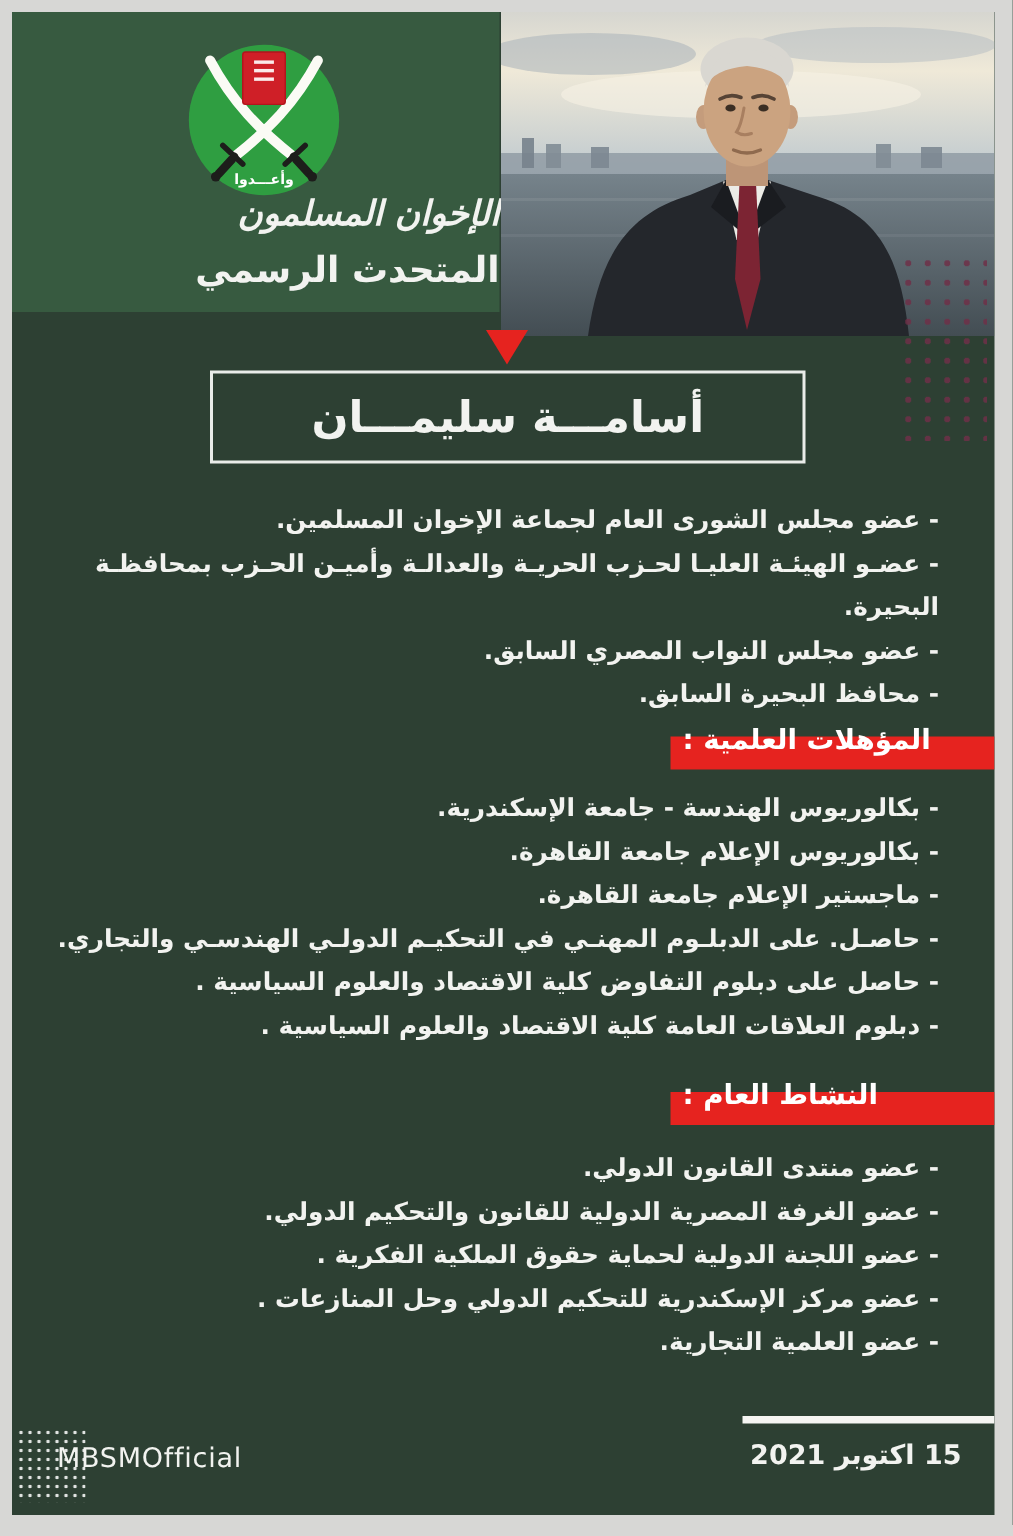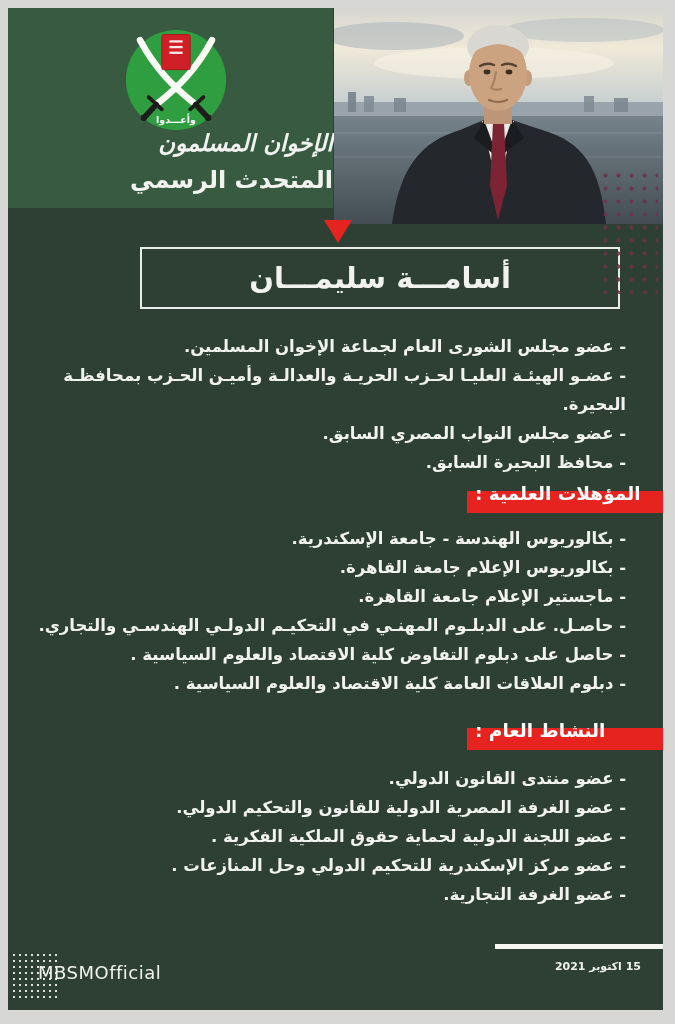--- a/index.html
+++ b/index.html
@@ -22,41 +22,41 @@
     font-size:23px;font-weight:bold;font-style:italic;letter-spacing:-1px;}
   .role-title{position:absolute;left:0;top:158px;width:100%;text-align:right;color:var(--text);
     font-size:24px;font-weight:bold;}
   .photo{position:absolute;left:326px;top:0;width:329px;height:216px;z-index:1;}
   .dots-maroon{position:absolute;left:588px;top:158px;width:62px;height:128px;z-index:2;
     background-image:radial-gradient(circle,var(--dots-maroon) 1.9px,transparent 2.3px);
     background-size:13px 13px;background-position:3px 3px;opacity:.85;}
   .pointer-triangle{position:absolute;left:316px;top:212px;width:0;height:0;z-index:3;
     border-left:14px solid transparent;border-right:14px solid transparent;
     border-top:23px solid var(--accent-red);}
-  .title-box{position:absolute;left:132px;top:239px;width:480px;height:62px;
+  .title-box{position:absolute;left:132px;top:239px;width:397px;height:62px;
     border:2px solid #e9ece9;display:flex;align-items:center;justify-content:center;}
   .person-name{color:var(--text);font-size:29px;font-weight:bold;white-space:nowrap;}
   .list-block{position:absolute;left:20px;right:37px;color:var(--text);
     font-size:16.5px;font-weight:bold;line-height:29px;text-align:right;}
   .list-intro{top:324px;}
   .list-quals{top:516px;}
   .list-acts{top:756px;}
-  .section-bar{position:absolute;right:0;width:196px;height:22px;background:var(--accent-red);z-index:2;}
+  .section-bar{position:absolute;right:0;width:216px;height:22px;background:var(--accent-red);z-index:2;}
   .bar-quals{top:483px;}
   .bar-acts{top:720px;}
   .section-bar .bar-label{position:absolute;left:8px;top:-8px;color:#fff;
     font-size:18.5px;font-weight:bold;white-space:nowrap;direction:rtl;}
   .dots-white{position:absolute;left:3px;top:944px;width:46px;height:50px;
     background-image:radial-gradient(circle,rgba(255,255,255,.85) 1px,transparent 1.4px);
     background-size:6px 6px;}
   .footer-handle{position:absolute;left:30px;top:954px;color:var(--text);
     font-size:18px;direction:ltr;letter-spacing:.5px;z-index:2;text-align:center;}
   .footer-line{position:absolute;left:487px;top:936px;width:168px;height:5px;background:#f5f5f2;}
   .footer-date{position:absolute;right:22px;top:952px;color:var(--text);
-    font-size:11px;font-weight:bold;direction:rtl;text-align:center;}
+    font-size:18px;font-weight:bold;direction:rtl;text-align:center;}
 </style>
 </head>
 <body>
 
 <div class="canvas">
   <div class="poster">
 
     <div class="logo-panel">
       <svg class="emblem" viewBox="0 0 110 110">
         <circle cx="55" cy="55" r="53" style="fill:var(--logo-green)"></circle>
@@ -158,21 +158,21 @@
       </div>
 
     <div class="section-bar bar-acts">
       <span class="bar-label">النشاط العام :</span>
     </div>
     <div class="list-block list-acts">
         <div>- عضو منتدى القانون الدولي.</div>
         <div>- عضو الغرفة المصرية الدولية للقانون والتحكيم الدولي.</div>
         <div>- عضو اللجنة الدولية لحماية حقوق الملكية الفكرية .</div>
         <div>- عضو مركز الإسكندرية للتحكيم الدولي وحل المنازعات .</div>
-        <div>- عضو الغرفة التجارية.</div>
+        <div>- عضو العلمية التجارية.</div>
       </div>
 
     <div class="dots-white"></div>
     <span class="footer-handle">MBSMOfficial</span>
     <div class="footer-line"></div>
     <span class="footer-date">15 اكتوبر 2021</span>
 
   </div>
 </div>
 

